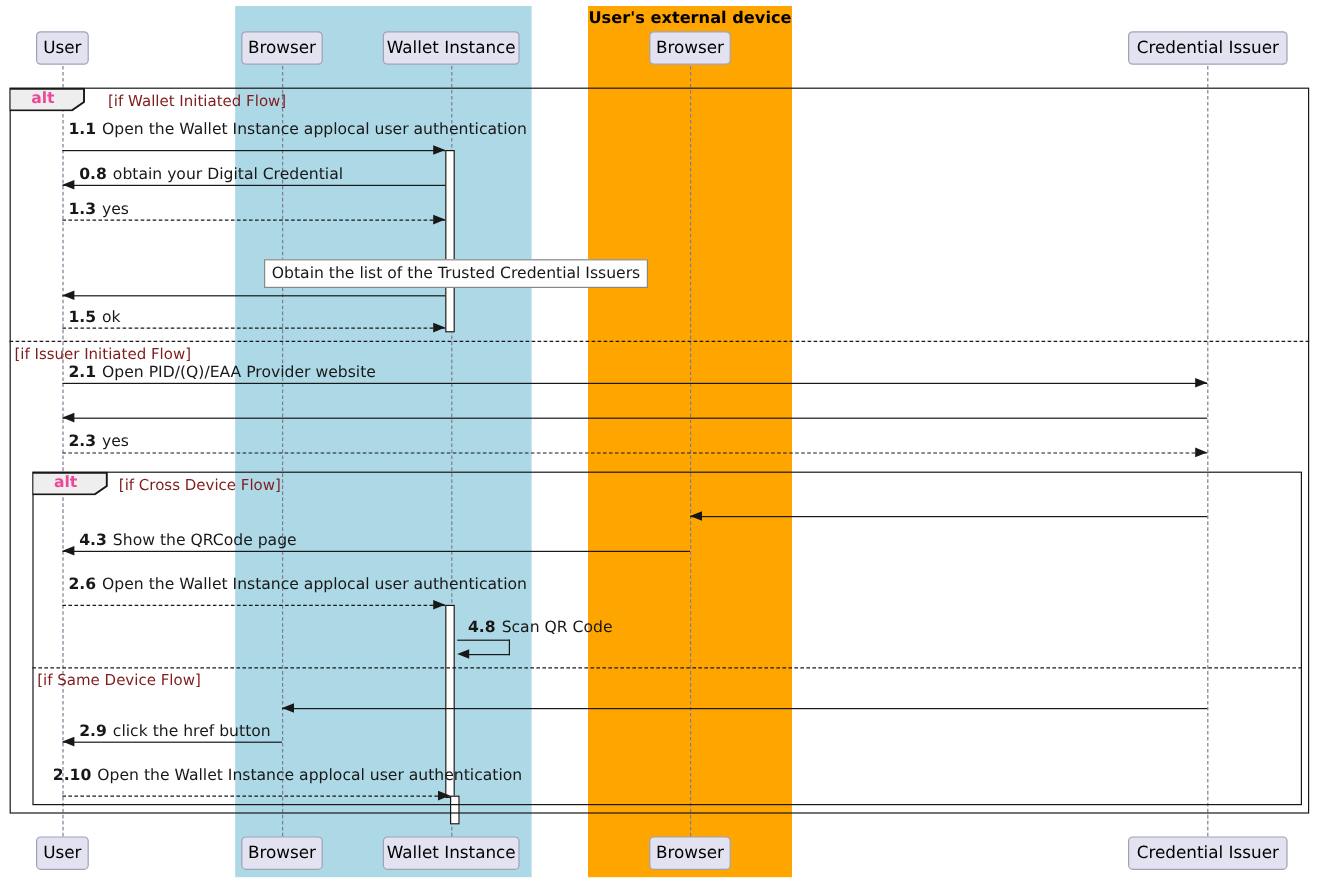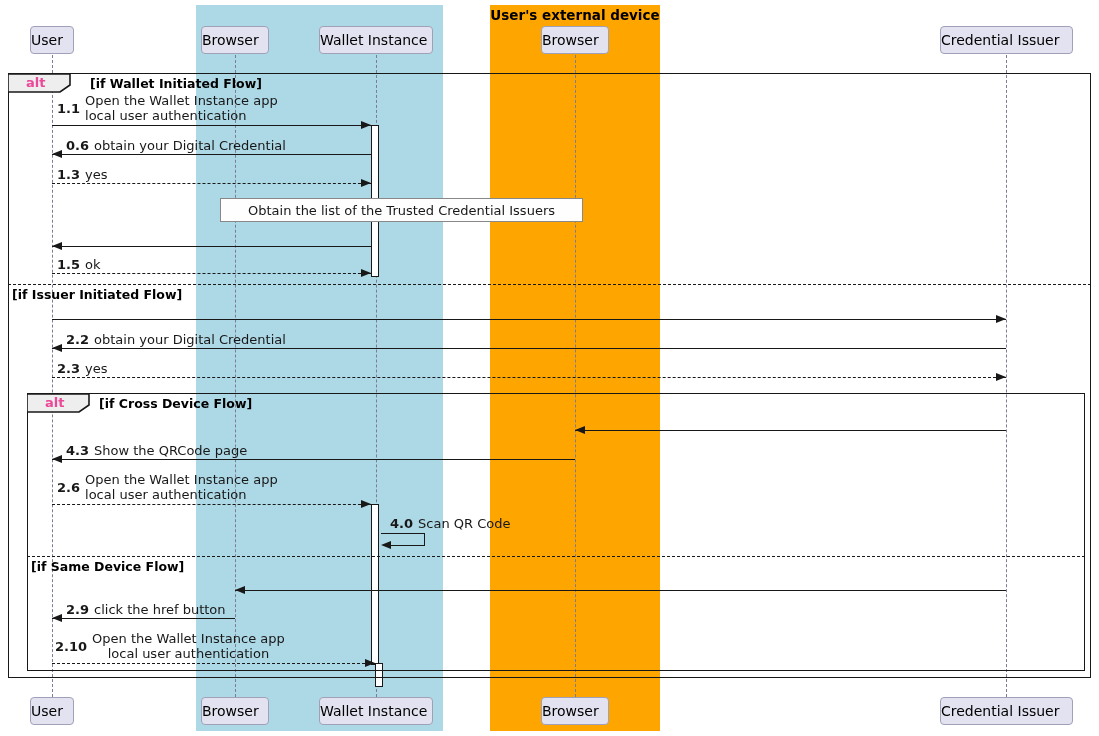--- a/index.html
+++ b/index.html
@@ -1,37 +1,37 @@
 <!DOCTYPE html>
 <html><head>
 <meta charset="utf-8">
 <style>
   html,body{margin:0;padding:0;}
   body{font-family:"DejaVu Sans","Liberation Sans",sans-serif;background:#ffffff;}
   #canvas{position:relative;width:1099px;height:736px;background:#ffffff;overflow:hidden;}
   .bgbox{position:absolute;top:5px;height:726px;}
   .bg-title{position:absolute;top:7px;font-weight:bold;font-size:13.5px;color:#000;text-align:center;white-space:nowrap;}
   .pbox{position:absolute;height:28px;background:#E2E2F0;border:1.5px solid #a0a1b8;border-radius:4px;
-        display:flex;align-items:center;font-size:14px;color:#000;box-sizing:border-box;white-space:nowrap;}
+        display:flex;align-items:center;justify-content:center;font-size:14px;color:#000;box-sizing:border-box;white-space:nowrap;}
   .lifeline{position:absolute;width:0;border-left:1px dashed #7d7d91;}
   .frame{position:absolute;border:1.7px solid #181818;box-sizing:border-box;background:transparent;}
   .pent{position:absolute;width:63px;height:20px;}
   .pent-label{position:absolute;font-weight:bold;font-size:13px;color:#ec4899;}
-  .cond{position:absolute;font-weight:bold;font-size:12.5px;color:#000000;white-space:nowrap;}
+  .cond{position:absolute;font-weight:normal;font-size:12.5px;color:#7f1d1d;white-space:nowrap;}
   .divider{position:absolute;height:0;border-top:1.4px dashed #181818;}
   .activation{position:absolute;width:8px;background:#ffffff;border:1.2px solid #181818;box-sizing:border-box;}
   .mline{position:absolute;height:0;border-top:1.2px solid #181818;}
   .mline.dot{border-top:1.2px dashed #181818;}
   .vline{position:absolute;width:0;border-left:1.2px solid #181818;}
   .head-r{position:absolute;width:0;height:0;border-top:4.5px solid transparent;border-bottom:4.5px solid transparent;border-left:10px solid #181818;}
   .head-l{position:absolute;width:0;height:0;border-top:4.5px solid transparent;border-bottom:4.5px solid transparent;border-right:10px solid #181818;}
   .lbl{position:absolute;font-size:13px;color:#181818;white-space:nowrap;}
   .num{font-weight:bold;margin-right:5px;}
   .lbl2{position:absolute;display:flex;align-items:center;font-size:13px;color:#181818;white-space:nowrap;height:30px;}
-  .lbl2 .lines{display:flex;flex-direction:column;line-height:15px;}
+  .lbl2 .lines{display:flex;flex-direction:row;line-height:15px;}
   .note{position:absolute;background:#fefefe;border:1px solid #888888;display:flex;align-items:center;justify-content:center;
         font-size:13px;color:#181818;box-sizing:border-box;white-space:nowrap;}
 </style>
 </head>
 <body>
 
 <div id="canvas">
 
   <div class="bgbox" style="left:196px;width:247px;background:#ADD8E6;"></div>
   <div class="bgbox" style="left:490px;width:170px;background:#FFA500;"></div>
@@ -70,50 +70,50 @@
     <span class="num">1.1</span>
     <span class="lines">
       <span>Open the Wallet Instance app</span>
       <span>local user authentication</span>
     </span>
   </div>
   <div class="mline" style="left:52px;top:125px;width:319px;"></div>
   <div class="head-r" style="left:361px;top:121px;"></div>
 
   <div class="lbl" style="left:66px;top:138px;">
-    <span class="num">0.6</span><span>obtain your Digital Credential</span>
+    <span class="num">0.8</span><span>obtain your Digital Credential</span>
   </div>
   <div class="mline" style="left:52px;top:154px;width:319px;"></div>
   <div class="head-l" style="left:52px;top:150px;"></div>
 
   <div class="lbl" style="left:57px;top:167px;">
     <span class="num">1.3</span><span>yes</span>
   </div>
   <div class="mline dot" style="left:52px;top:183px;width:319px;"></div>
   <div class="head-r" style="left:361px;top:179px;"></div>
 
-  <div class="note" style="left:220px;top:198px;width:363px;height:24px;">
+  <div class="note" style="left:220px;top:216px;width:320px;height:24px;">
     <span>Obtain the list of the Trusted Credential Issuers</span>
   </div>
 
   <div class="mline" style="left:52px;top:246px;width:319px;"></div>
   <div class="head-l" style="left:52px;top:242px;"></div>
 
   <div class="lbl" style="left:57px;top:257px;">
     <span class="num">1.5</span><span>ok</span>
   </div>
   <div class="mline dot" style="left:52px;top:273px;width:319px;"></div>
   <div class="head-r" style="left:361px;top:269px;"></div>
 
+  <div class="lbl" style="left:57px;top:303px;">
+    <span class="num">2.1</span><span>Open PID/(Q)/EAA Provider website</span>
+  </div>
   <div class="mline" style="left:52px;top:319px;width:954px;"></div>
   <div class="head-r" style="left:996px;top:315px;"></div>
 
-  <div class="lbl" style="left:66px;top:332px;">
-    <span class="num">2.2</span><span>obtain your Digital Credential</span>
-  </div>
   <div class="mline" style="left:52px;top:348px;width:954px;"></div>
   <div class="head-l" style="left:52px;top:344px;"></div>
 
   <div class="lbl" style="left:57px;top:361px;">
     <span class="num">2.3</span><span>yes</span>
   </div>
   <div class="mline dot" style="left:52px;top:377px;width:954px;"></div>
   <div class="head-r" style="left:996px;top:373px;"></div>
 
   <div class="mline" style="left:575px;top:430px;width:431px;"></div>
@@ -129,37 +129,37 @@
     <span class="num">2.6</span>
     <span class="lines">
       <span>Open the Wallet Instance app</span>
       <span>local user authentication</span>
     </span>
   </div>
   <div class="mline dot" style="left:52px;top:504px;width:319px;"></div>
   <div class="head-r" style="left:361px;top:500px;"></div>
 
   <div class="lbl" style="left:390px;top:516px;">
-    <span class="num">4.0</span><span>Scan QR Code</span>
+    <span class="num">4.8</span><span>Scan QR Code</span>
   </div>
   <div class="mline" style="left:381px;top:533px;width:44px;"></div>
   <div class="vline" style="left:424px;top:533px;height:13px;"></div>
   <div class="mline" style="left:388px;top:545px;width:37px;"></div>
   <div class="head-l" style="left:381px;top:541px;"></div>
 
   <div class="mline" style="left:235px;top:590px;width:771px;"></div>
   <div class="head-l" style="left:235px;top:586px;"></div>
 
   <div class="lbl" style="left:66px;top:602px;">
     <span class="num">2.9</span><span>click the href button</span>
   </div>
   <div class="mline" style="left:52px;top:618px;width:183px;"></div>
   <div class="head-l" style="left:52px;top:614px;"></div>
 
-  <div class="lbl2" style="left:55px;top:631px;text-align:center;">
+  <div class="lbl2" style="left:44px;top:631px;text-align:center;">
     <span class="num">2.10</span>
     <span class="lines">
       <span>Open the Wallet Instance app</span>
       <span>local user authentication</span>
     </span>
   </div>
   <div class="mline dot" style="left:52px;top:663px;width:323px;"></div>
   <div class="head-r" style="left:365px;top:659px;"></div>
 
   <div class="pbox" style="left:30px;top:26px;width:44px;">

